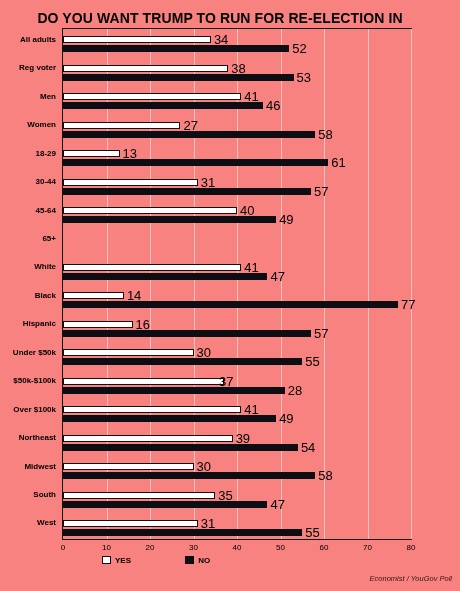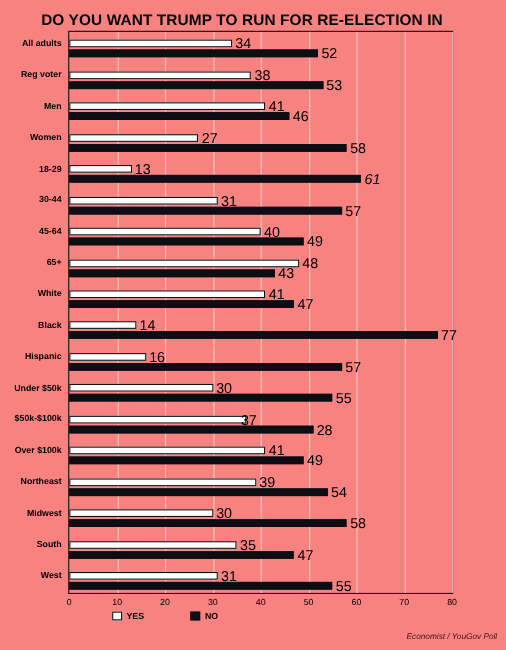--- a/index.html
+++ b/index.html
@@ -96,21 +96,21 @@
   #legend {
     position: absolute;
     left: 62px;
     top: 556px;
     font-size: 8px;
     color: #000;
     font-weight: bold;
   }
   .legend-item {
     display: inline-block;
-    margin-right: 0;
+    margin-right: 12px;
     padding-left: 40px;
   }
   .swatch {
     display: inline-block;
     width: 9px;
     height: 8px;
     vertical-align: -1px;
     margin-right: 4px;
     box-sizing: border-box;
   }
@@ -162,39 +162,33 @@
       <div class="rowgroup" style="top: 85.3333px; height: 28.4444px;">
         <div class="bar yes" style="top: 7.39556px; width: 117.45px;"></div>
         <div class="barval" style="top: 7.39556px; left: 120.45px;">27</div>
         <div class="bar no" style="top: 16.3956px; width: 252.3px;"></div>
         <div class="barval" style="top: 16.3956px; left: 255.3px;">58</div>
       </div>
       <div class="rowgroup" style="top: 113.778px; height: 28.4444px;">
         <div class="bar yes" style="top: 7.39556px; width: 56.55px;"></div>
         <div class="barval" style="top: 7.39556px; left: 59.55px;">13</div>
         <div class="bar no" style="top: 16.3956px; width: 265.35px;"></div>
-        <div class="barval" style="top: 16.3956px; left: 268.35px; font-style: italic;">61</div>
+        <div class="barval" style="top: 16.3956px; left: 268.35px;">61</div>
       </div>
       <div class="rowgroup" style="top: 142.222px; height: 28.4444px;">
         <div class="bar yes" style="top: 7.39556px; width: 134.85px;"></div>
         <div class="barval" style="top: 7.39556px; left: 137.85px;">31</div>
         <div class="bar no" style="top: 16.3956px; width: 247.95px;"></div>
         <div class="barval" style="top: 16.3956px; left: 250.95px;">57</div>
       </div>
       <div class="rowgroup" style="top: 170.667px; height: 28.4444px;">
         <div class="bar yes" style="top: 7.39556px; width: 174px;"></div>
         <div class="barval" style="top: 7.39556px; left: 177px;">40</div>
         <div class="bar no" style="top: 16.3956px; width: 213.15px;"></div>
         <div class="barval" style="top: 16.3956px; left: 216.15px;">49</div>
-      </div>
-      <div class="rowgroup" style="top: 199.111px; height: 28.4444px;">
-        <div class="bar yes" style="top: 7.39556px; width: 208.8px;"></div>
-        <div class="barval" style="top: 7.39556px; left: 211.8px;">48</div>
-        <div class="bar no" style="top: 16.3956px; width: 187.05px;"></div>
-        <div class="barval" style="top: 16.3956px; left: 190.05px;">43</div>
       </div>
       <div class="rowgroup" style="top: 227.556px; height: 28.4444px;">
         <div class="bar yes" style="top: 7.39556px; width: 178.35px;"></div>
         <div class="barval" style="top: 7.39556px; left: 181.35px;">41</div>
         <div class="bar no" style="top: 16.3956px; width: 204.45px;"></div>
         <div class="barval" style="top: 16.3956px; left: 207.45px;">47</div>
       </div>
       <div class="rowgroup" style="top: 256px; height: 28.4444px;">
         <div class="bar yes" style="top: 7.39556px; width: 60.9px;"></div>
         <div class="barval" style="top: 7.39556px; left: 63.9px;">14</div>

